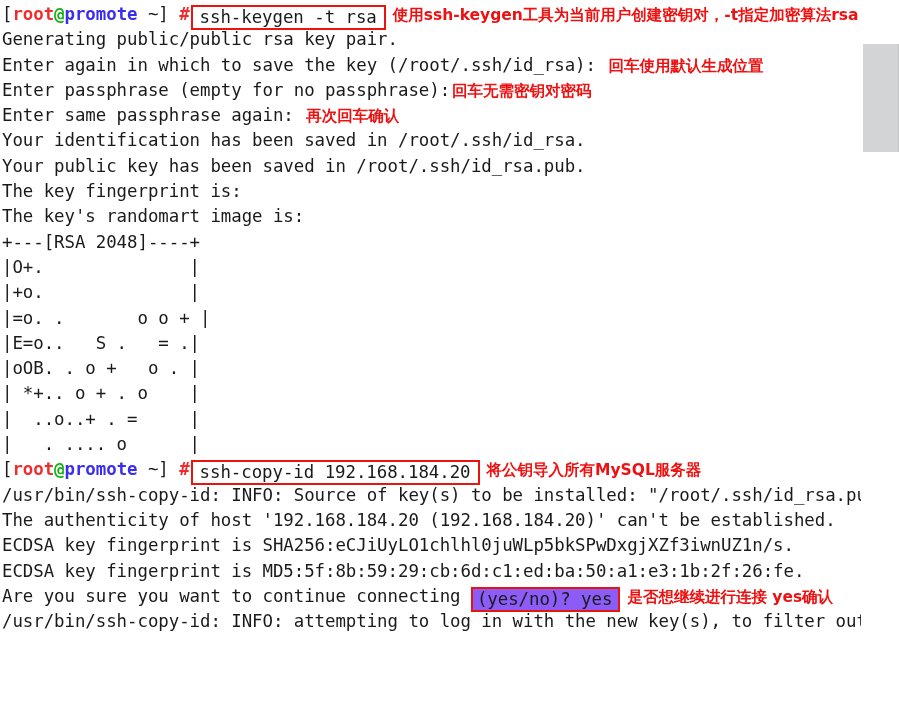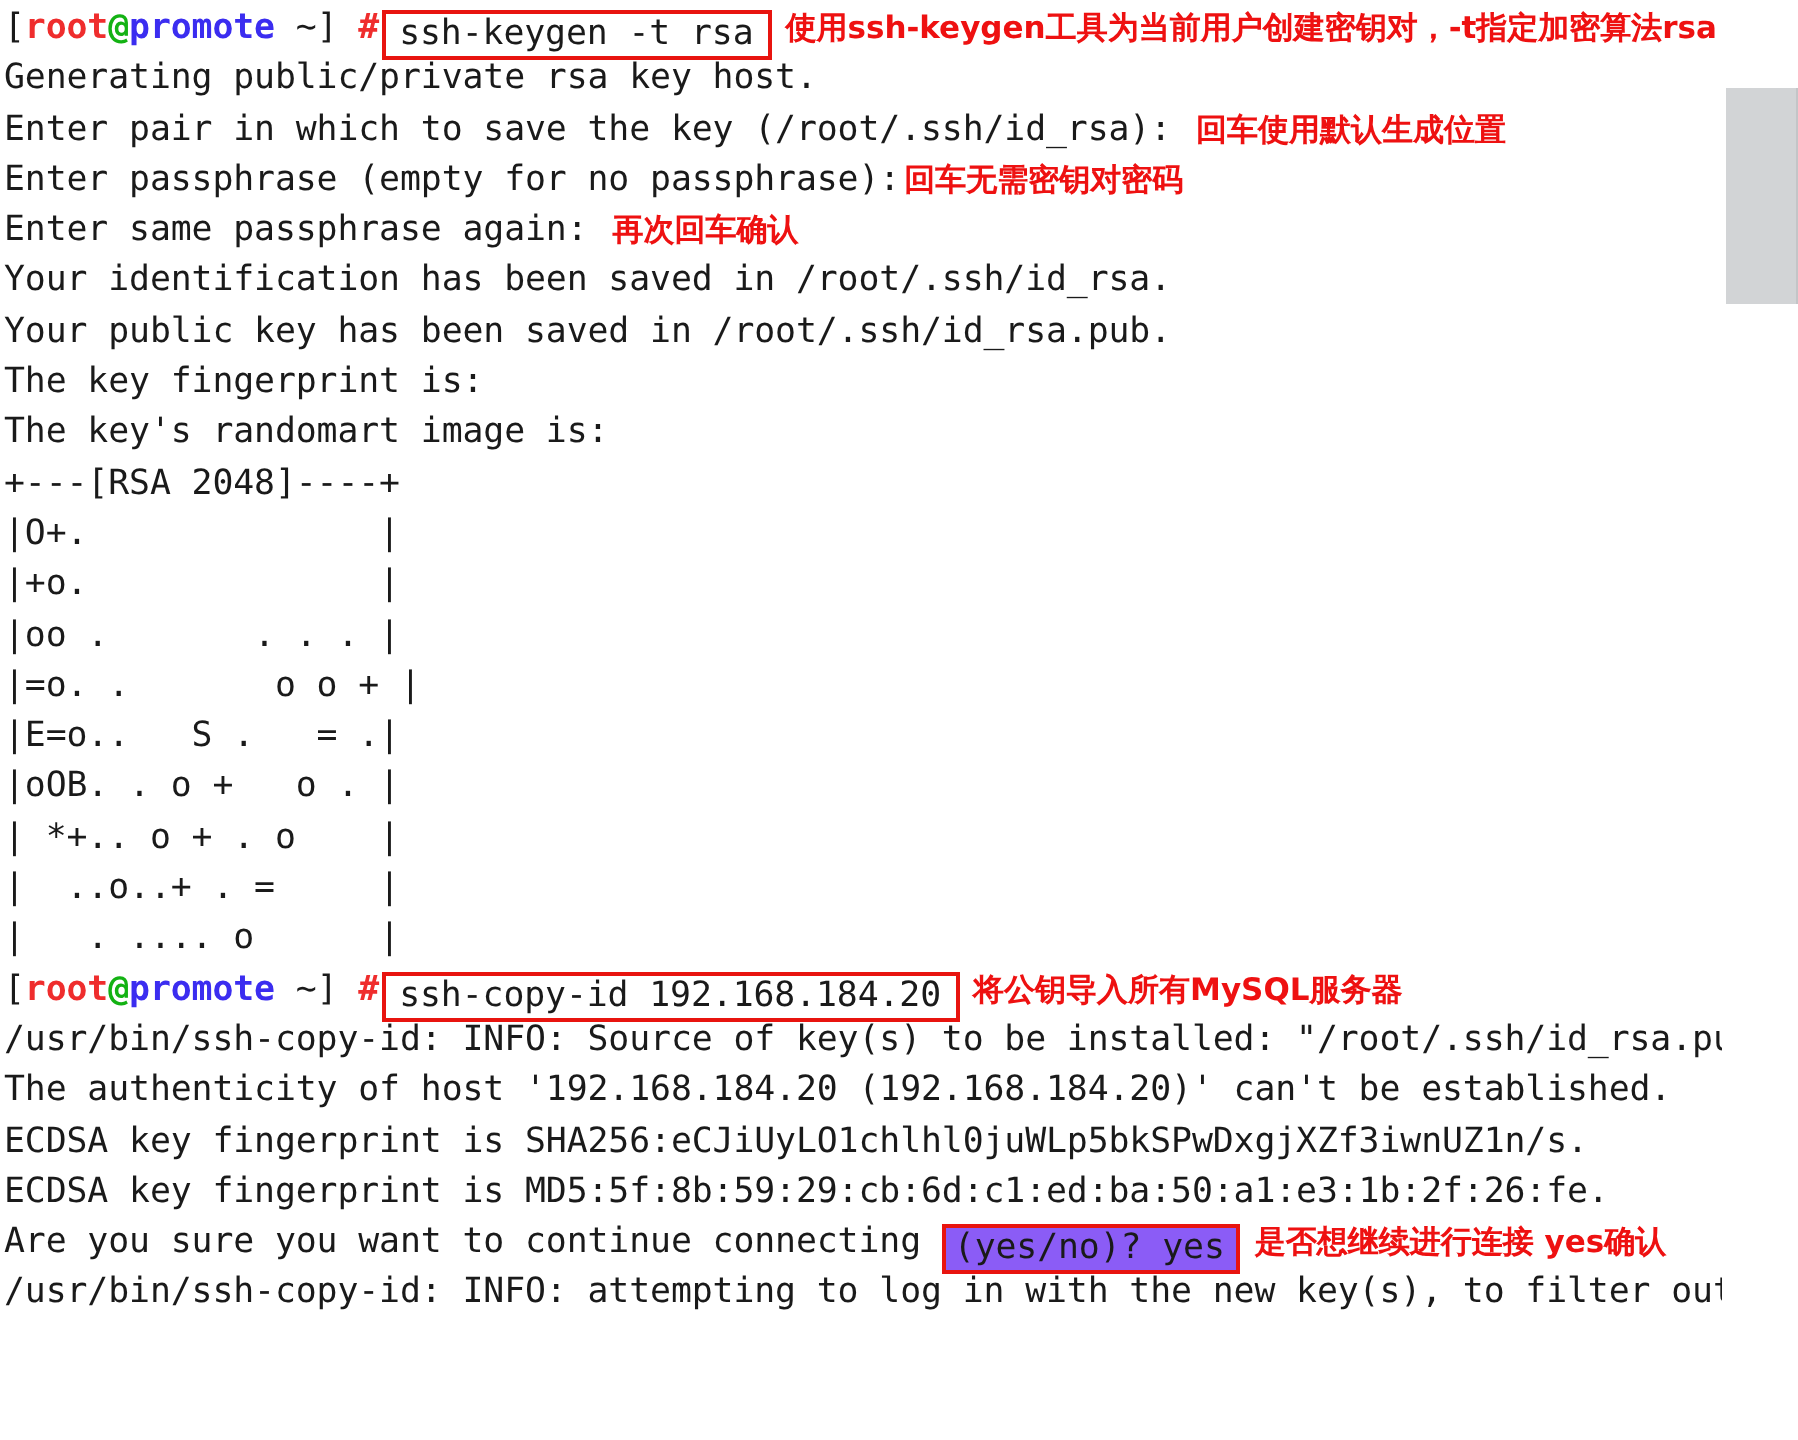--- a/index.html
+++ b/index.html
@@ -95,38 +95,37 @@
     border-right: 1px solid #c3c5c7;
   }
 </style>
 </head>
 <body>
 
 <div id="terminal">
 
   <div class="line"><span class="c-plain">[</span><span class="c-red">root</span><span class="c-green">@</span><span class="c-blue">promote</span><span class="c-plain"> ~]</span><span class="c-plain"> </span><span class="c-hash">#</span><span class="cmd-box">ssh-keygen -t rsa</span><span class="note">使用ssh-keygen工具为当前用户创建密钥对，-t指定加密算法rsa</span></div>
 
-  <div class="line">Generating public/private rsa key host.</div>
+  <div class="line">Generating public/public rsa key pair.</div>
 
-  <div class="line"><span>Enter pair in which to save the key (/root/.ssh/id_rsa): </span><span class="note note-tight">回车使用默认生成位置</span></div>
+  <div class="line"><span>Enter again in which to save the key (/root/.ssh/id_rsa): </span><span class="note note-tight">回车使用默认生成位置</span></div>
 
 
   <div class="line"><span>Enter passphrase (empty for no passphrase):</span><span class="note note-tight">回车无需密钥对密码</span></div>
 
   <div class="line"><span>Enter same passphrase again: </span><span class="note note-tight">再次回车确认</span></div>
 
   <div class="line">Your identification has been saved in /root/.ssh/id_rsa.</div>
   <div class="line">Your public key has been saved in /root/.ssh/id_rsa.pub.</div>
   <div class="line">The key fingerprint is:</div>
   <div class="line">The key's randomart image is:</div>
 
   <div class="line">+---[RSA 2048]----+</div>
   <div class="line">|O+.              |</div>
   <div class="line">|+o.              |</div>
-  <div class="line">|oo .       . . . |</div>
   <div class="line">|=o. .       o o + |</div>
   <div class="line">|E=o..   S .   = .|</div>
   <div class="line">|oOB. . o +   o . |</div>
   <div class="line">| *+.. o + . o    |</div>
   <div class="line">|  ..o..+ . =     |</div>
   <div class="line">|   . .... o      |</div>
 
   <div class="line"><span class="c-plain">[</span><span class="c-red">root</span><span class="c-green">@</span><span class="c-blue">promote</span><span class="c-plain"> ~]</span><span class="c-plain"> </span><span class="c-hash">#</span><span class="cmd-box">ssh-copy-id 192.168.184.20</span><span class="note">将公钥导入所有MySQL服务器</span></div>
 
   <div class="line">/usr/bin/ssh-copy-id: INFO: Source of key(s) to be installed: "/root/.ssh/id_rsa.pub"</div>

